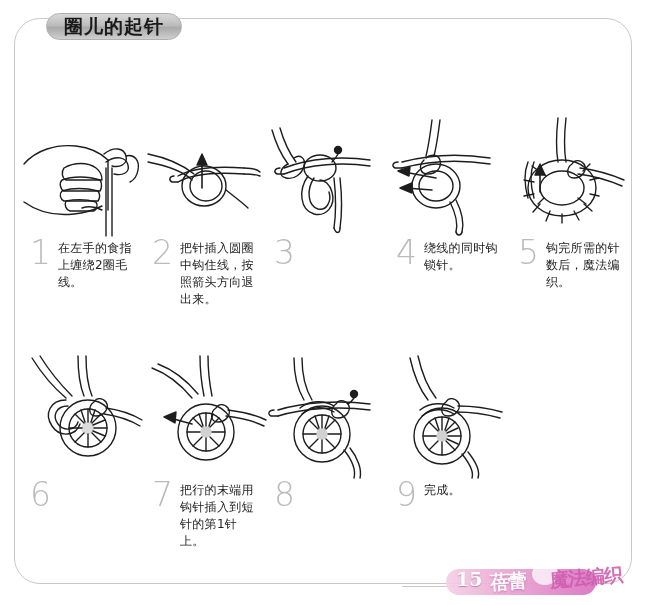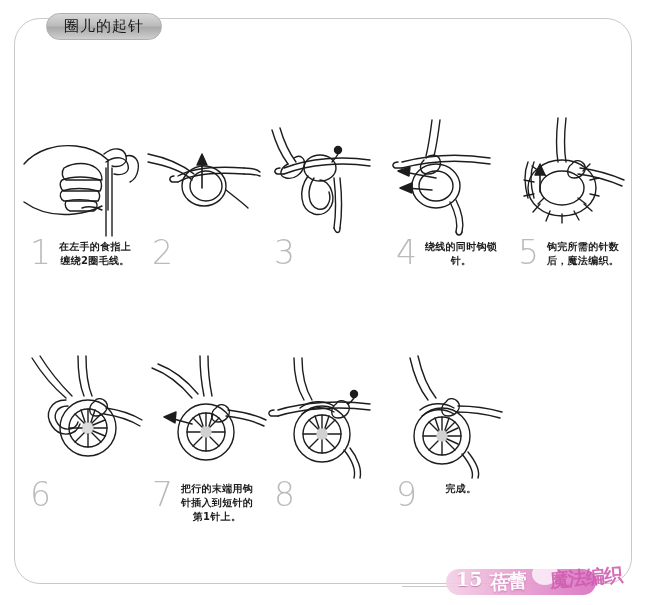--- a/index.html
+++ b/index.html
@@ -32,22 +32,22 @@
     padding: 0 17px;
     border-radius: 14px;
     background: linear-gradient(180deg, #d8d8d8 0%, #bdbdbd 45%, #a9a9a9 55%, #cfcfcf 100%);
     border: 1px solid #b0b0b0;
     display: flex; align-items: center;
     box-sizing: border-box;
     z-index: 5;
   }
   #title-badge span {
     font-family: "DejaVu Sans", "Liberation Sans", sans-serif;
-    font-size: 15px;
-    font-weight: normal;
+    font-size: 19px;
+    font-weight: bold;
     color: #1a1a1a;
     letter-spacing: 1px;
     line-height: 1;
     white-space: nowrap;
   }
 
   
   .row {
     position: absolute;
     display: flex;
@@ -80,29 +80,28 @@
     font-size: 33px;
     font-weight: 300;
     color: #bbbbbb;
     line-height: 0.92;
     margin-right: 7px;
     flex: 0 0 auto;
     user-select: none;
   }
   .ctext {
     font-family: "DejaVu Sans", "Liberation Sans", sans-serif;
-    font-size: 10px;
-    font-weight: bold;
+    font-size: 12px;
+    font-weight: normal;
     color: #1d1d1d;
     line-height: 1.42;
     letter-spacing: 0.3px;
     width: 74px;
     word-break: break-all;
     padding-top: 2px;
-    text-align: center;
   }
 
   
   #watermark {
     position: absolute;
     right: 8px; bottom: 2px;
     width: 196px; height: 44px;
     z-index: 6;
   }
   #pagenum-pill {
@@ -223,20 +222,21 @@
 
           <path d="M82 80 C92 88 100 94 104 98"></path>
 
           <path d="M58 78 L58 48" stroke-width="1.6"></path>
           <path d="M53 55 L58 44 L63 55 Z" fill="#1d1d1d" stroke="#1d1d1d"></path>
         </g>
       </svg>
     </div>
     <div class="caption">
       <div class="num">2</div>
+      <div class="ctext">把针插入圆圈中钩住线，按照箭头方向退出来。</div>
     </div>
   </div>
 
   <div class="step">
     <div class="fig">
       <svg width="122" height="128" viewBox="0 0 122 128">
         <g fill="none" stroke="#1d1d1d" stroke-width="1.4" stroke-linecap="round" stroke-linejoin="round">
 
           <path d="M6 20 C10 34 16 46 22 54"></path>
           <path d="M14 18 C18 32 24 44 30 52"></path>

